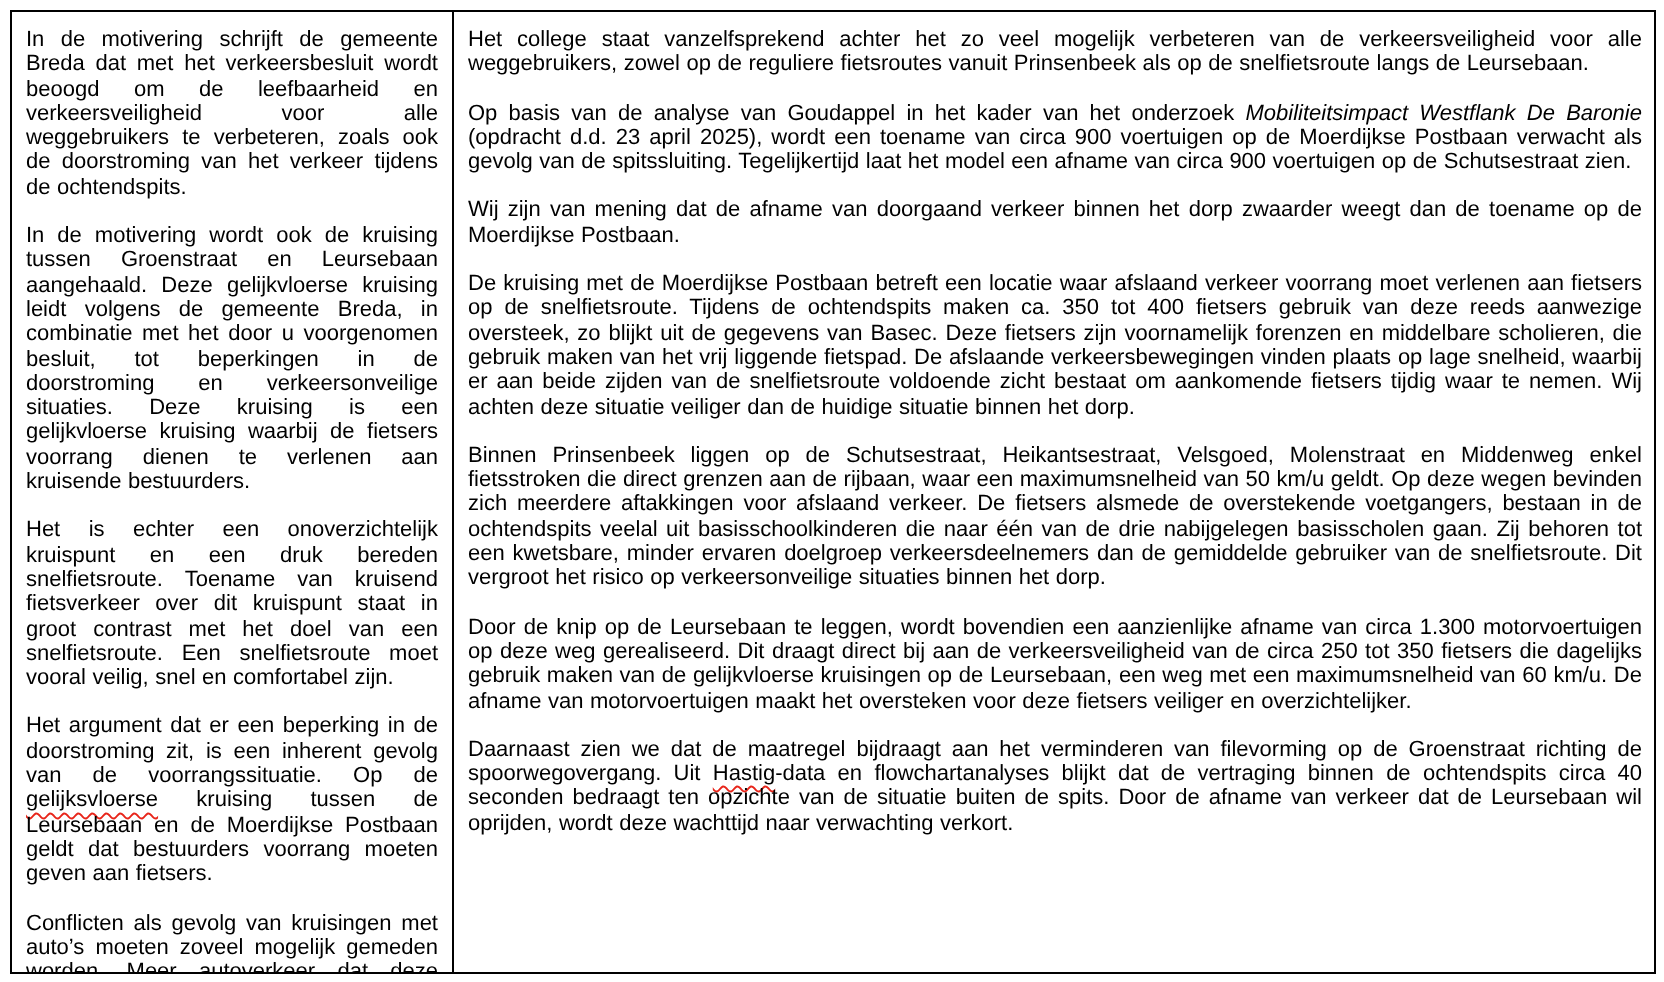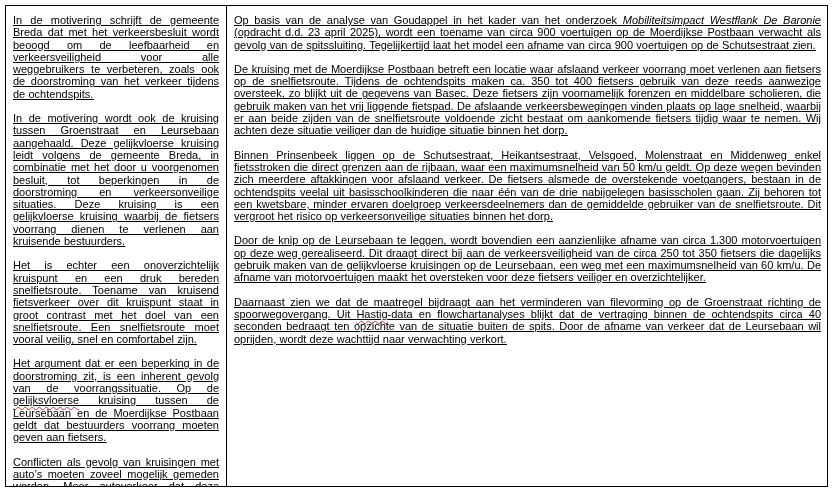--- a/index.html
+++ b/index.html
@@ -1,15 +1,15 @@
 <!DOCTYPE html>
 <html><head>
 <meta charset="utf-8">
 <style>
-  * { margin: 0; padding: 0; box-sizing: border-box; text-decoration: underline; }
+  * { margin: 0; padding: 0; box-sizing: border-box; }
   html, body {
     width: 832px; height: 491px;
     background: #ffffff;
     font-family: "Liberation Sans", "DejaVu Sans", sans-serif;
     overflow: hidden;
   }
   .page {
     position: absolute;
     left: 5px; top: 5px;
     width: 823px; height: 482px;
@@ -54,19 +54,21 @@
 
 <div class="page">
   <div class="col col-left">
       <p class="para"><span>In de motivering schrijft de gemeente Breda dat met het verkeersbesluit wordt beoogd om de leefbaarheid en verkeersveiligheid voor alle weggebruikers te verbeteren, zoals ook de doorstroming van het verkeer tijdens de ochtendspits.</span></p>
       <p class="para"><span>In de motivering wordt ook de kruising tussen Groenstraat en Leursebaan aangehaald. Deze gelijkvloerse kruising leidt volgens de gemeente Breda, in combinatie met het door u voorgenomen besluit, tot beperkingen in de doorstroming en verkeersonveilige situaties. Deze kruising is een gelijkvloerse kruising waarbij de fietsers voorrang dienen te verlenen aan kruisende bestuurders.</span></p>
       <p class="para"><span>Het is echter een onoverzichtelijk kruispunt en een druk bereden snelfietsroute. Toename van kruisend fietsverkeer over dit kruispunt staat in groot contrast met het doel van een snelfietsroute. Een snelfietsroute moet vooral veilig, snel en comfortabel zijn.</span></p>
       <p class="para"><span>Het argument dat er een beperking in de doorstroming zit, is een inherent gevolg van de voorrangssituatie. Op de </span><span class="misspelled">gelijksvloerse</span><span> kruising tussen de Leursebaan en de Moerdijkse Postbaan geldt dat bestuurders voorrang moeten geven aan fietsers.</span></p>
       <p class="para"><span>Conflicten als gevolg van kruisingen met auto’s moeten zoveel mogelijk gemeden worden. Meer autoverkeer dat deze kruising passeert past dus niet bij deze verkeersfunctie en draagt niet bij aan de doelstellingen van het verkeersbesluit.</span></p>
     </div>
   <div class="col col-right">
+      <p class="para"><span>Het college staat vanzelfsprekend achter het zo veel mogelijk verbeteren van de verkeersveiligheid voor alle weggebruikers, zowel op de reguliere fietsroutes vanuit Prinsenbeek als op de snelfietsroute langs de Leursebaan.</span></p>
       <p class="para"><span>Op basis van de analyse van Goudappel in het kader van het onderzoek </span><span class="italic">Mobiliteitsimpact Westflank De Baronie</span><span> (opdracht d.d. 23 april 2025), wordt een toename van circa 900 voertuigen op de Moerdijkse Postbaan verwacht als gevolg van de spitssluiting. Tegelijkertijd laat het model een afname van circa 900 voertuigen op de Schutsestraat zien.</span></p>
+      <p class="para"><span>Wij zijn van mening dat de afname van doorgaand verkeer binnen het dorp zwaarder weegt dan de toename op de Moerdijkse Postbaan.</span></p>
       <p class="para"><span>De kruising met de Moerdijkse Postbaan betreft een locatie waar afslaand verkeer voorrang moet verlenen aan fietsers op de snelfietsroute. Tijdens de ochtendspits maken ca. 350 tot 400 fietsers gebruik van deze reeds aanwezige oversteek, zo blijkt uit de gegevens van Basec. Deze fietsers zijn voornamelijk forenzen en middelbare scholieren, die gebruik maken van het vrij liggende fietspad. De afslaande verkeersbewegingen vinden plaats op lage snelheid, waarbij er aan beide zijden van de snelfietsroute voldoende zicht bestaat om aankomende fietsers tijdig waar te nemen. Wij achten deze situatie veiliger dan de huidige situatie binnen het dorp.</span></p>
       <p class="para"><span>Binnen Prinsenbeek liggen op de Schutsestraat, Heikantsestraat, Velsgoed, Molenstraat en Middenweg enkel fietsstroken die direct grenzen aan de rijbaan, waar een maximumsnelheid van 50 km/u geldt. Op deze wegen bevinden zich meerdere aftakkingen voor afslaand verkeer. De fietsers alsmede de overstekende voetgangers, bestaan in de ochtendspits veelal uit basisschoolkinderen die naar één van de drie nabijgelegen basisscholen gaan. Zij behoren tot een kwetsbare, minder ervaren doelgroep verkeersdeelnemers dan de gemiddelde gebruiker van de snelfietsroute. Dit vergroot het risico op verkeersonveilige situaties binnen het dorp.</span></p>
       <p class="para"><span>Door de knip op de Leursebaan te leggen, wordt bovendien een aanzienlijke afname van circa 1.300 motorvoertuigen op deze weg gerealiseerd. Dit draagt direct bij aan de verkeersveiligheid van de circa 250 tot 350 fietsers die dagelijks gebruik maken van de gelijkvloerse kruisingen op de Leursebaan, een weg met een maximumsnelheid van 60 km/u. De afname van motorvoertuigen maakt het oversteken voor deze fietsers veiliger en overzichtelijker.</span></p>
       <p class="para"><span>Daarnaast zien we dat de maatregel bijdraagt aan het verminderen van filevorming op de Groenstraat richting de spoorwegovergang. Uit </span><span class="misspelled">Hastig</span><span>-data en flowchartanalyses blijkt dat de vertraging binnen de ochtendspits circa 40 seconden bedraagt ten opzichte van de situatie buiten de spits. Door de afname van verkeer dat de Leursebaan wil oprijden, wordt deze wachttijd naar verwachting verkort.</span></p>
     </div>
 </div>
 
 </body></html>

